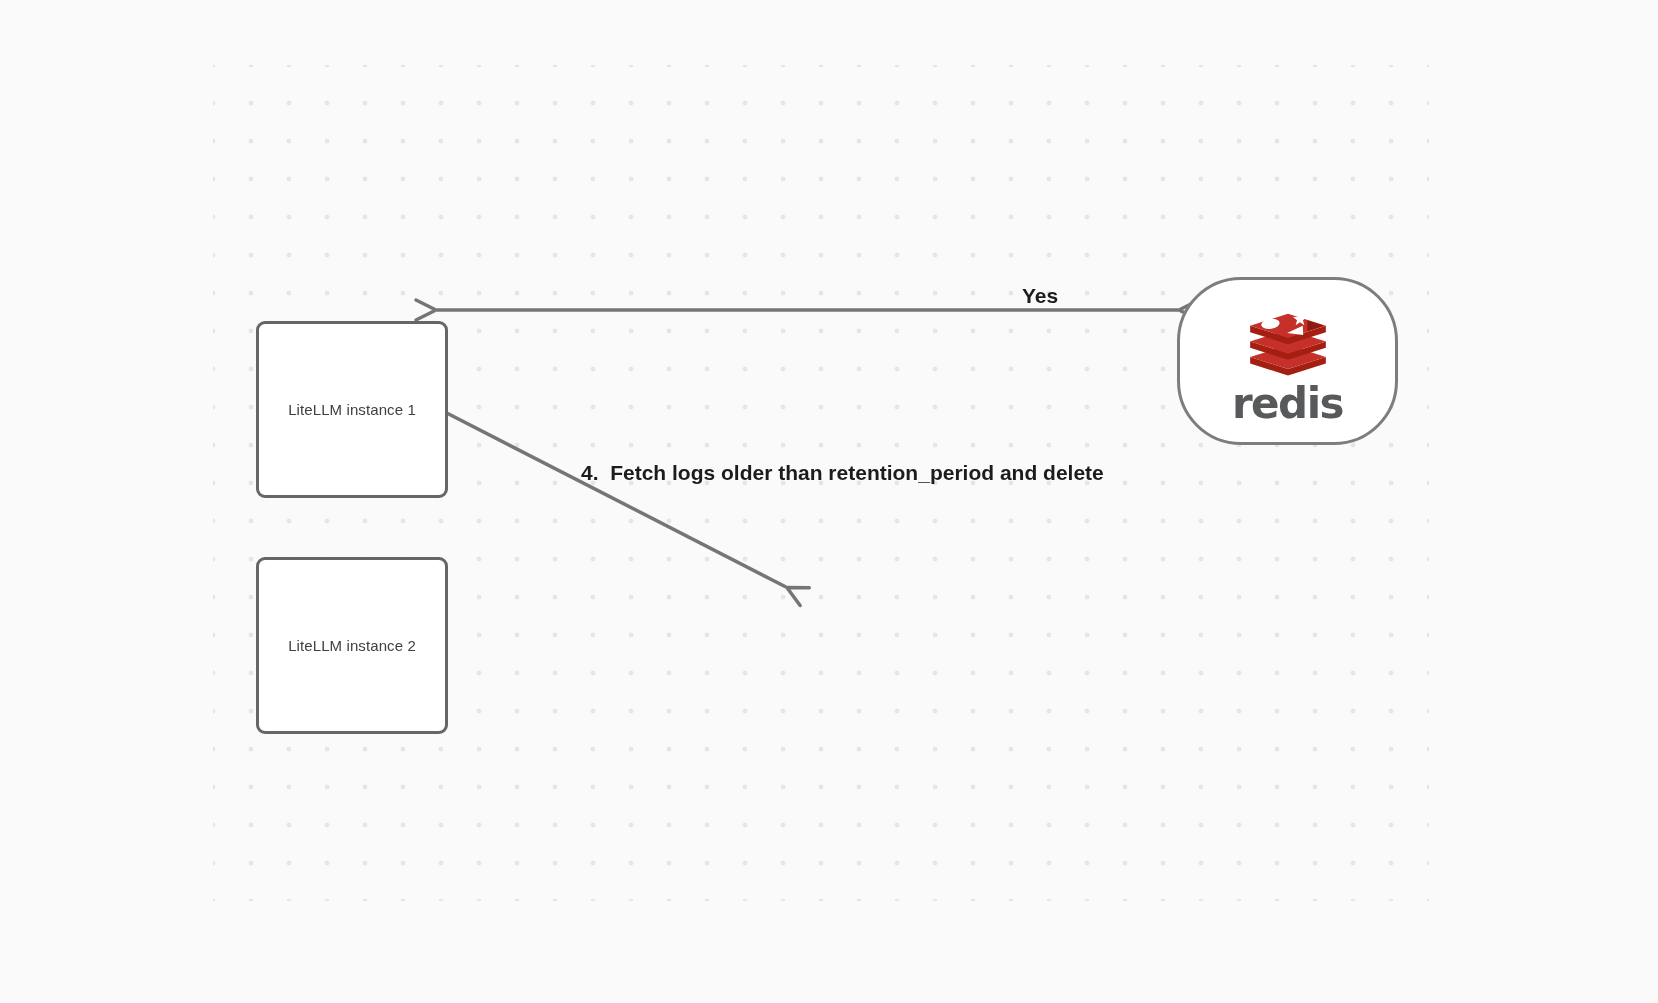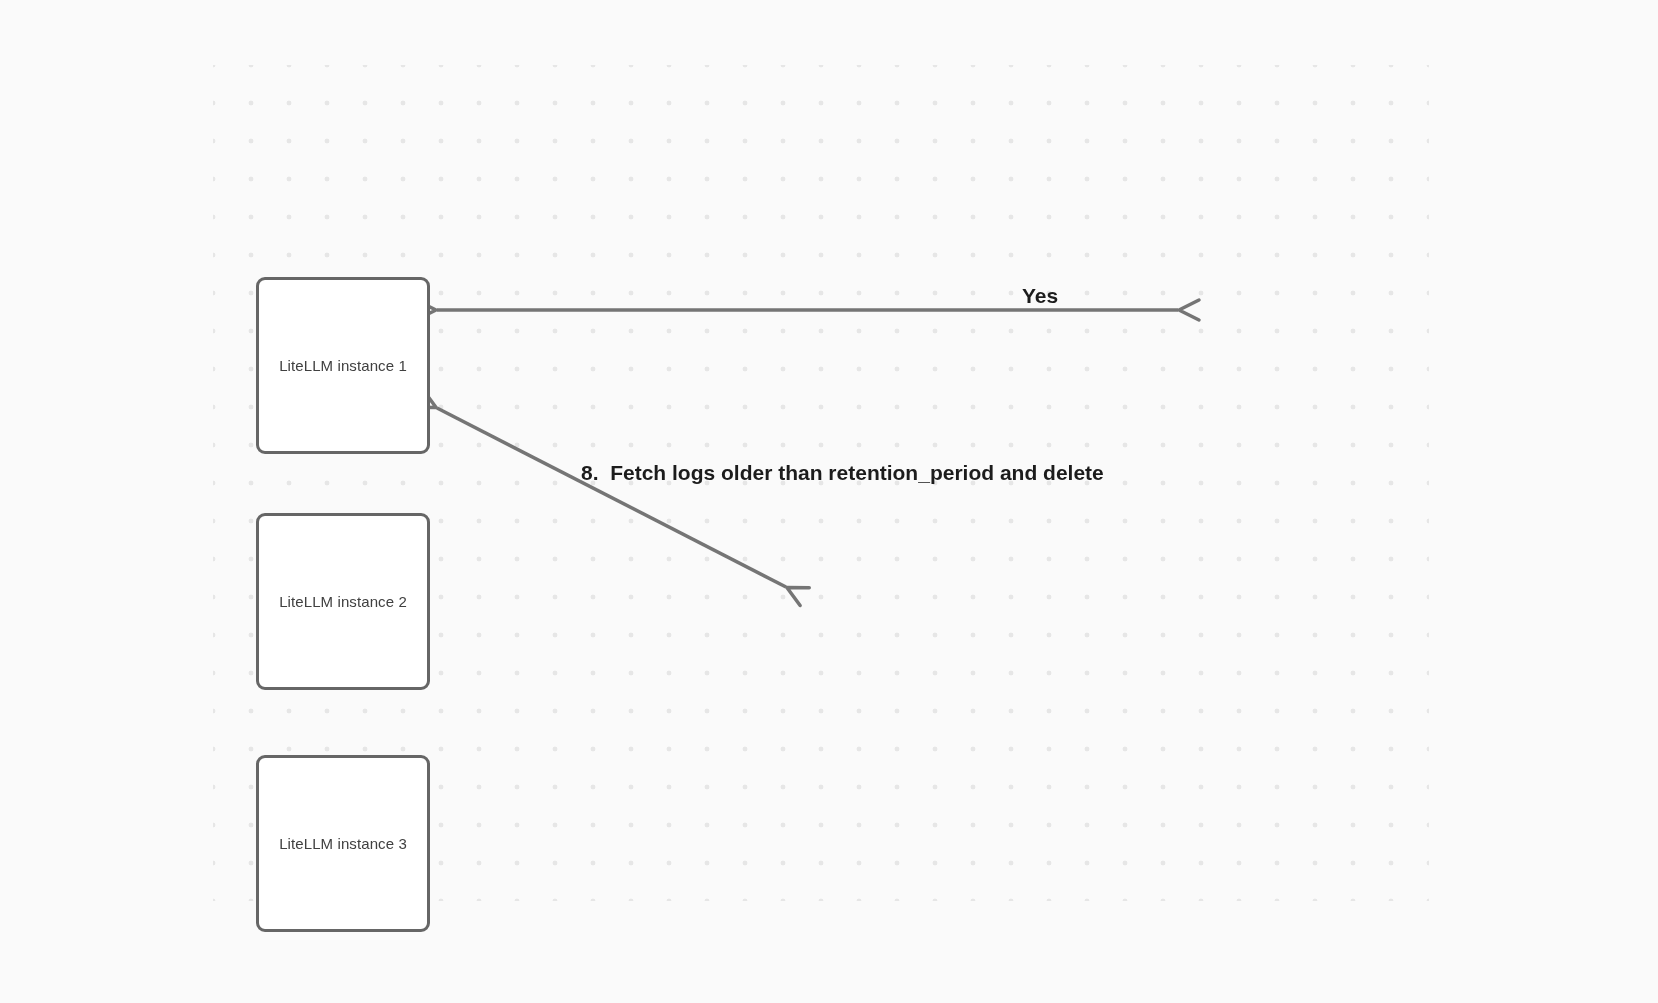--- a/index.html
+++ b/index.html
@@ -8,23 +8,23 @@
     --redis-red:#c6302b; --redis-dark-red:#a41e11; --redis-notch:#8c1c13;
     --redis-wordmark-gray:#58595b; --postgres-blue:#336791; --node-stroke:#7d7d7d;
   }
   *{margin:0;padding:0;box-sizing:border-box;}
   html,body{background:var(--background);}
   .stage{position:relative;width:1658px;height:1003px;background:var(--background);
     font-family:"Liberation Sans",sans-serif;overflow:hidden;}
   .grid{position:absolute;left:213px;top:65px;width:1216px;height:836px;
     background-image:radial-gradient(circle,var(--dot) 2.1px,transparent 2.7px);
     background-size:38px 38px;background-position:19px 19px;}
-  .instance-box{position:absolute;left:256px;width:174px;height:177px;background:#ffffff;
+  .instance-box{position:absolute;left:256px;width:192px;height:177px;background:#ffffff;
     border:3px solid var(--box-border);border-radius:9px;display:flex;align-items:center;
-    justify-content:center;}
+    justify-content:center;margin-top:44px;}
   .instance-box .box-label{font-size:15px;color:var(--box-label);letter-spacing:.1px;}
   #box1{top:277px;} #box2{top:513px;} #box3{top:755px;}
   .redis-node{position:absolute;left:1177px;top:277px;width:221px;height:168px;background:#ffffff;
     border:3px solid var(--node-stroke);border-radius:64px;display:flex;flex-direction:column;
     align-items:center;justify-content:flex-start;padding-top:30px;}
   .redis-wordmark{font-family:"DejaVu Sans",sans-serif;font-weight:bold;font-size:42px;
     line-height:1;color:var(--redis-wordmark-gray);letter-spacing:-1.5px;margin-top:1px;}
   .db-node{position:absolute;left:800px;top:517px;width:180px;height:176px;}
   .db-node .cyl{position:absolute;left:0;top:0;}
   .pg-logo{position:absolute;left:9px;top:60px;}
@@ -56,21 +56,37 @@
       <line x1="437" y1="408" x2="786" y2="587" stroke="#757575" stroke-width="3.5" marker-start="url(#ah)" marker-end="url(#ah)"></line>
     </g>
   </svg>
 
   <div class="instance-box" id="box1">
     <span class="box-label">LiteLLM instance 1</span>
   </div>
   <div class="instance-box" id="box2">
     <span class="box-label">LiteLLM instance 2</span>
   </div>
-  <div class="instance-box" id="box3">
-    <span class="box-label">LiteLLM instance 3</span>
+
+  <div class="redis-node">
+    <svg width="84" height="72" viewBox="0 0 90 78">
+
+      <path d="M4 51 L45 64 L86 51 L86 58 L45 71 L4 58 Z" fill="#a41e11"></path>
+      <path d="M45 38 L86 51 L45 64 L4 51 Z" fill="#c6302b"></path>
+
+      <path d="M4 34 L45 47 L86 34 L86 41 L45 54 L4 41 Z" fill="#a41e11"></path>
+      <path d="M45 21 L86 34 L45 47 L4 34 Z" fill="#c6302b"></path>
+
+      <path d="M4 17 L45 30 L86 17 L86 24 L45 37 L4 24 Z" fill="#a41e11"></path>
+      <path d="M45 4 L86 17 L45 30 L4 17 Z" fill="#c6302b"></path>
+
+      <ellipse cx="26" cy="15" rx="10" ry="5.5" fill="#ffffff" transform="rotate(-8 26 15)"></ellipse>
+      <path d="M58 2 L60 7.2 L65.6 7.5 L61.2 11.1 L62.7 16.5 L58 13.4 L53.3 16.5 L54.8 11.1 L50.4 7.5 L56 7.2 Z" fill="#ffffff"></path>
+      <path d="M44 25 L61 17 L61.5 27 Z" fill="#ffffff"></path>
+      <path d="M66 11 L84 17 L66 23 Z" fill="#8c1c13"></path>
+    </svg>
+    <span class="redis-wordmark">redis</span>
   </div>
 
 
-
   <div class="edge-label" id="edge1-response">Yes</div>
-  <div class="edge-label" id="edge2-label">8.  Fetch logs older than retention_period and delete</div>
+  <div class="edge-label" id="edge2-label">4.  Fetch logs older than retention_period and delete</div>
 </div>
 
 </body></html>

